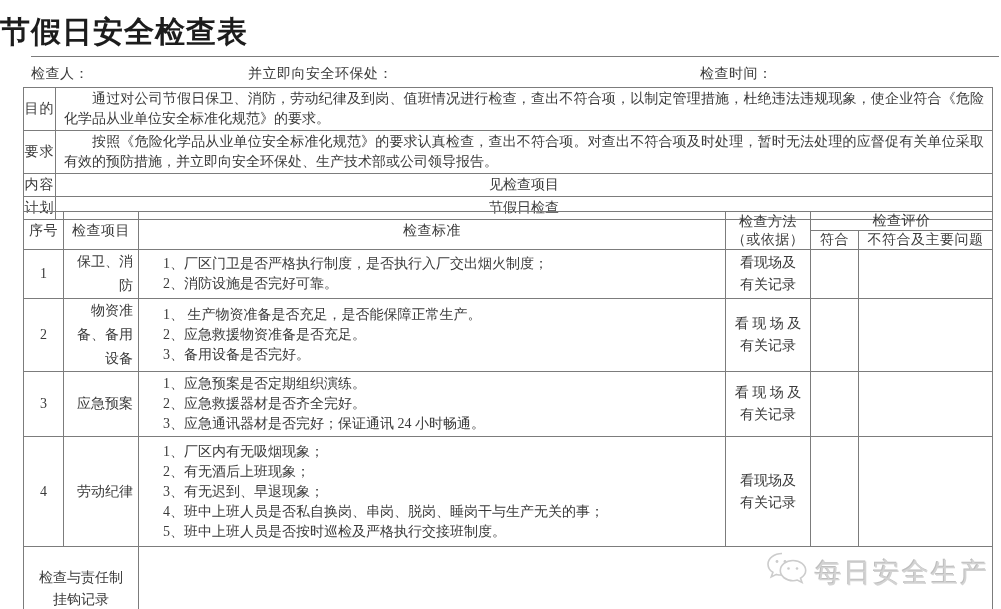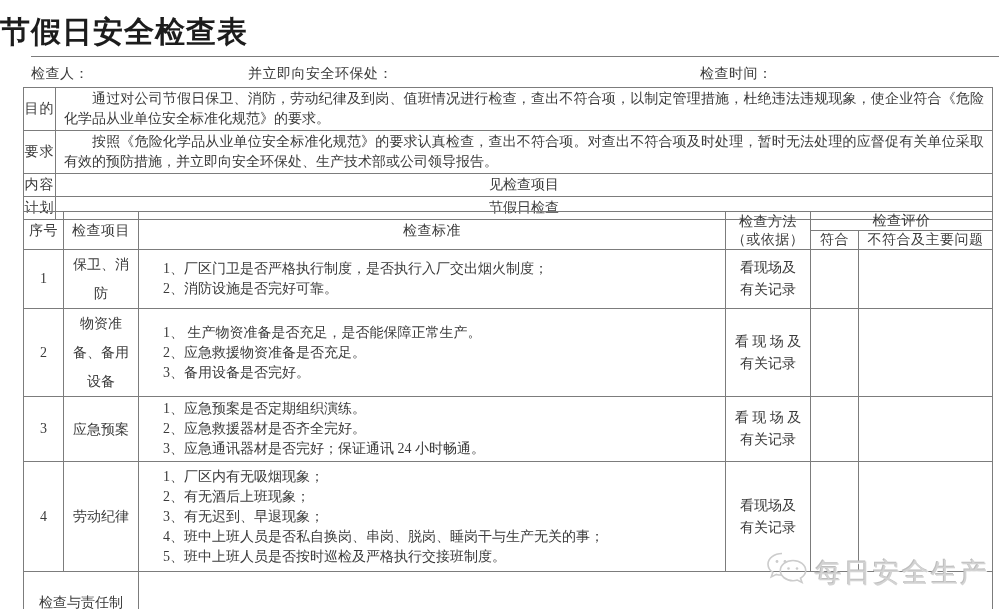--- a/index.html
+++ b/index.html
@@ -34,21 +34,21 @@
   .meta-table .lbl{text-align:center;letter-spacing:1px;}
   .meta-table .txt{padding:1px 8px;line-height:20px;text-align:justify;text-indent:2em;}
   .meta-table .ctr{text-align:center;text-indent:0;}
   .r-purpose td,.r-require td{height:40px;}
   .r-content td,.r-plan td{height:19px;}
 
   .main-table{position:absolute;left:23px;top:211px;width:969px;}
   .main-table .hdr{text-align:center;letter-spacing:0.5px;}
   .ml{white-space:pre-line;}
   .c-no{text-align:center;}
-  .c-item{text-align:center;padding:0 5px;line-height:29px;}
+  .c-item{text-align:right;padding:0 5px;line-height:24px;}
   .c-std{padding:2px 24px;line-height:20px;}
   .c-mth{text-align:center;line-height:22px;}
   .hr-a td,.hr-a th{height:17px;}
   .hr-b td,.hr-b th{height:18px;}
   .r1 td{height:39px;}
   .r2 td{height:59px;}
   .r3 td{height:56px;}
   .r4 td{height:105px;}
   .r-foot td{height:83px;}
   .foot-lbl{text-align:center;line-height:22px;}

